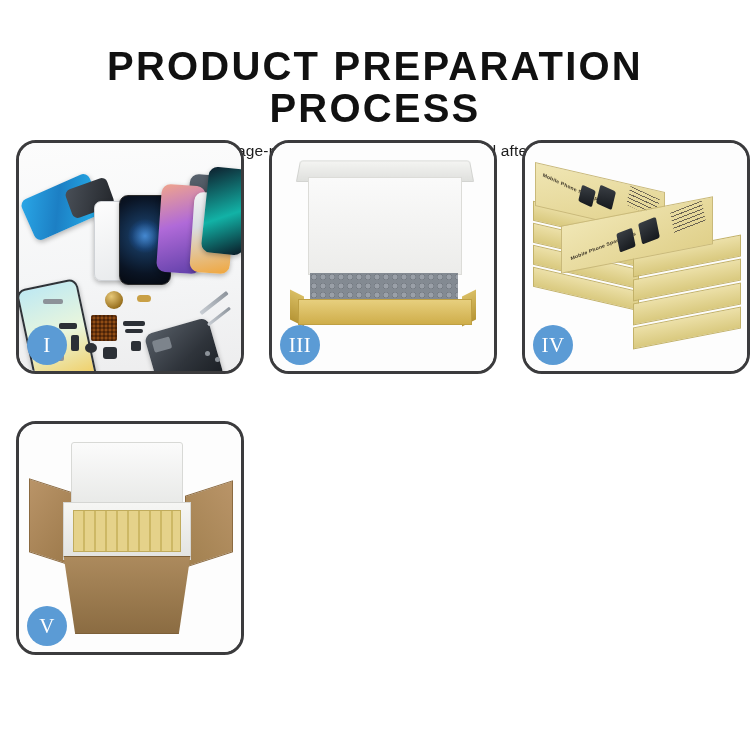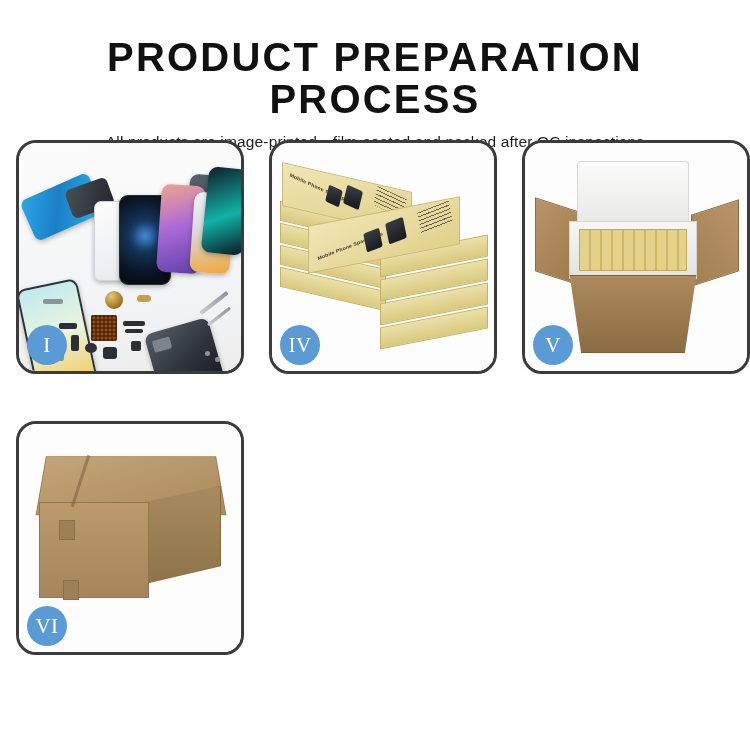--- a/index.html
+++ b/index.html
@@ -12,21 +12,21 @@
     height: 750px;
     font-family: "Liberation Sans", sans-serif;
     color: #1a1a1a;
     overflow: hidden;
     position: relative;
   }
 
   
   .header {
     text-align: center;
-    padding-top: 36px;
+    padding-top: 45px;
   }
   .page-title {
     font-size: 40px;
     font-weight: 700;
     letter-spacing: 2.2px;
     color: #111111;
     line-height: 1.05;
     margin: 0;
     font-family: "Liberation Sans", sans-serif;
   }
@@ -375,20 +375,32 @@
       <div class="part" style="left:112px; top:198px; width:10px; height:10px;"></div>
       <div class="tool" style="left:178px; top:158px; width:34px; height:4px;"></div>
       <div class="tool" style="left:186px; top:172px; width:28px; height:3px;"></div>
       <div class="part grey" style="left:186px; top:208px; width:5px; height:5px; border-radius:50%;"></div>
       <div class="part grey" style="left:196px; top:214px; width:5px; height:5px; border-radius:50%;"></div>
     </div>
     <div class="badge">I</div>
   </div>
 
 
+  <div class="panel">
+    <div class="panel-scene">
+      <div class="p3-bg"></div>
+      <div class="b3-lid"></div>
+      <div class="b3-foam"></div>
+      <div class="b3-bubblerow"></div>
+      <div class="b3-side"></div>
+      <div class="b3-side-r"></div>
+      <div class="b3-front"></div>
+    </div>
+    <div class="badge">III</div>
+  </div>
 
   <div class="panel">
     <div class="panel-scene">
       <div class="p4-bg"></div>
       <div class="stack">
 
         <div class="sbox" style="left:2px; top:54px; width:104px; height:18px; transform:skewY(13deg);"></div>
         <div class="sbox" style="left:2px; top:76px; width:104px; height:18px; transform:skewY(13deg);"></div>
         <div class="sbox" style="left:2px; top:98px; width:104px; height:18px; transform:skewY(13deg);"></div>
         <div class="sbox" style="left:2px; top:120px; width:104px; height:18px; transform:skewY(13deg);"></div>
@@ -423,26 +435,14 @@
       <div class="v-flap-l"></div>
       <div class="v-flap-r"></div>
       <div class="v-foamlid"></div>
       <div class="v-foambody"></div>
       <div class="v-yellow"></div>
       <div class="v-carton"></div>
     </div>
     <div class="badge">V</div>
   </div>
 
-  <div class="panel">
-    <div class="panel-scene">
-      <div class="p6-bg"></div>
-      <div class="c-top"></div>
-      <div class="c-side"></div>
-      <div class="c-front"></div>
-      <div class="c-seam" style="left:60px; top:30px; width:3px; height:54px; transform:rotate(18deg);"></div>
-      <div class="c-tape" style="left:40px; top:96px;"></div>
-      <div class="c-tape" style="left:44px; top:156px;"></div>
-    </div>
-    <div class="badge">VI</div>
-  </div>
 
 </div>
 
 </body></html>

